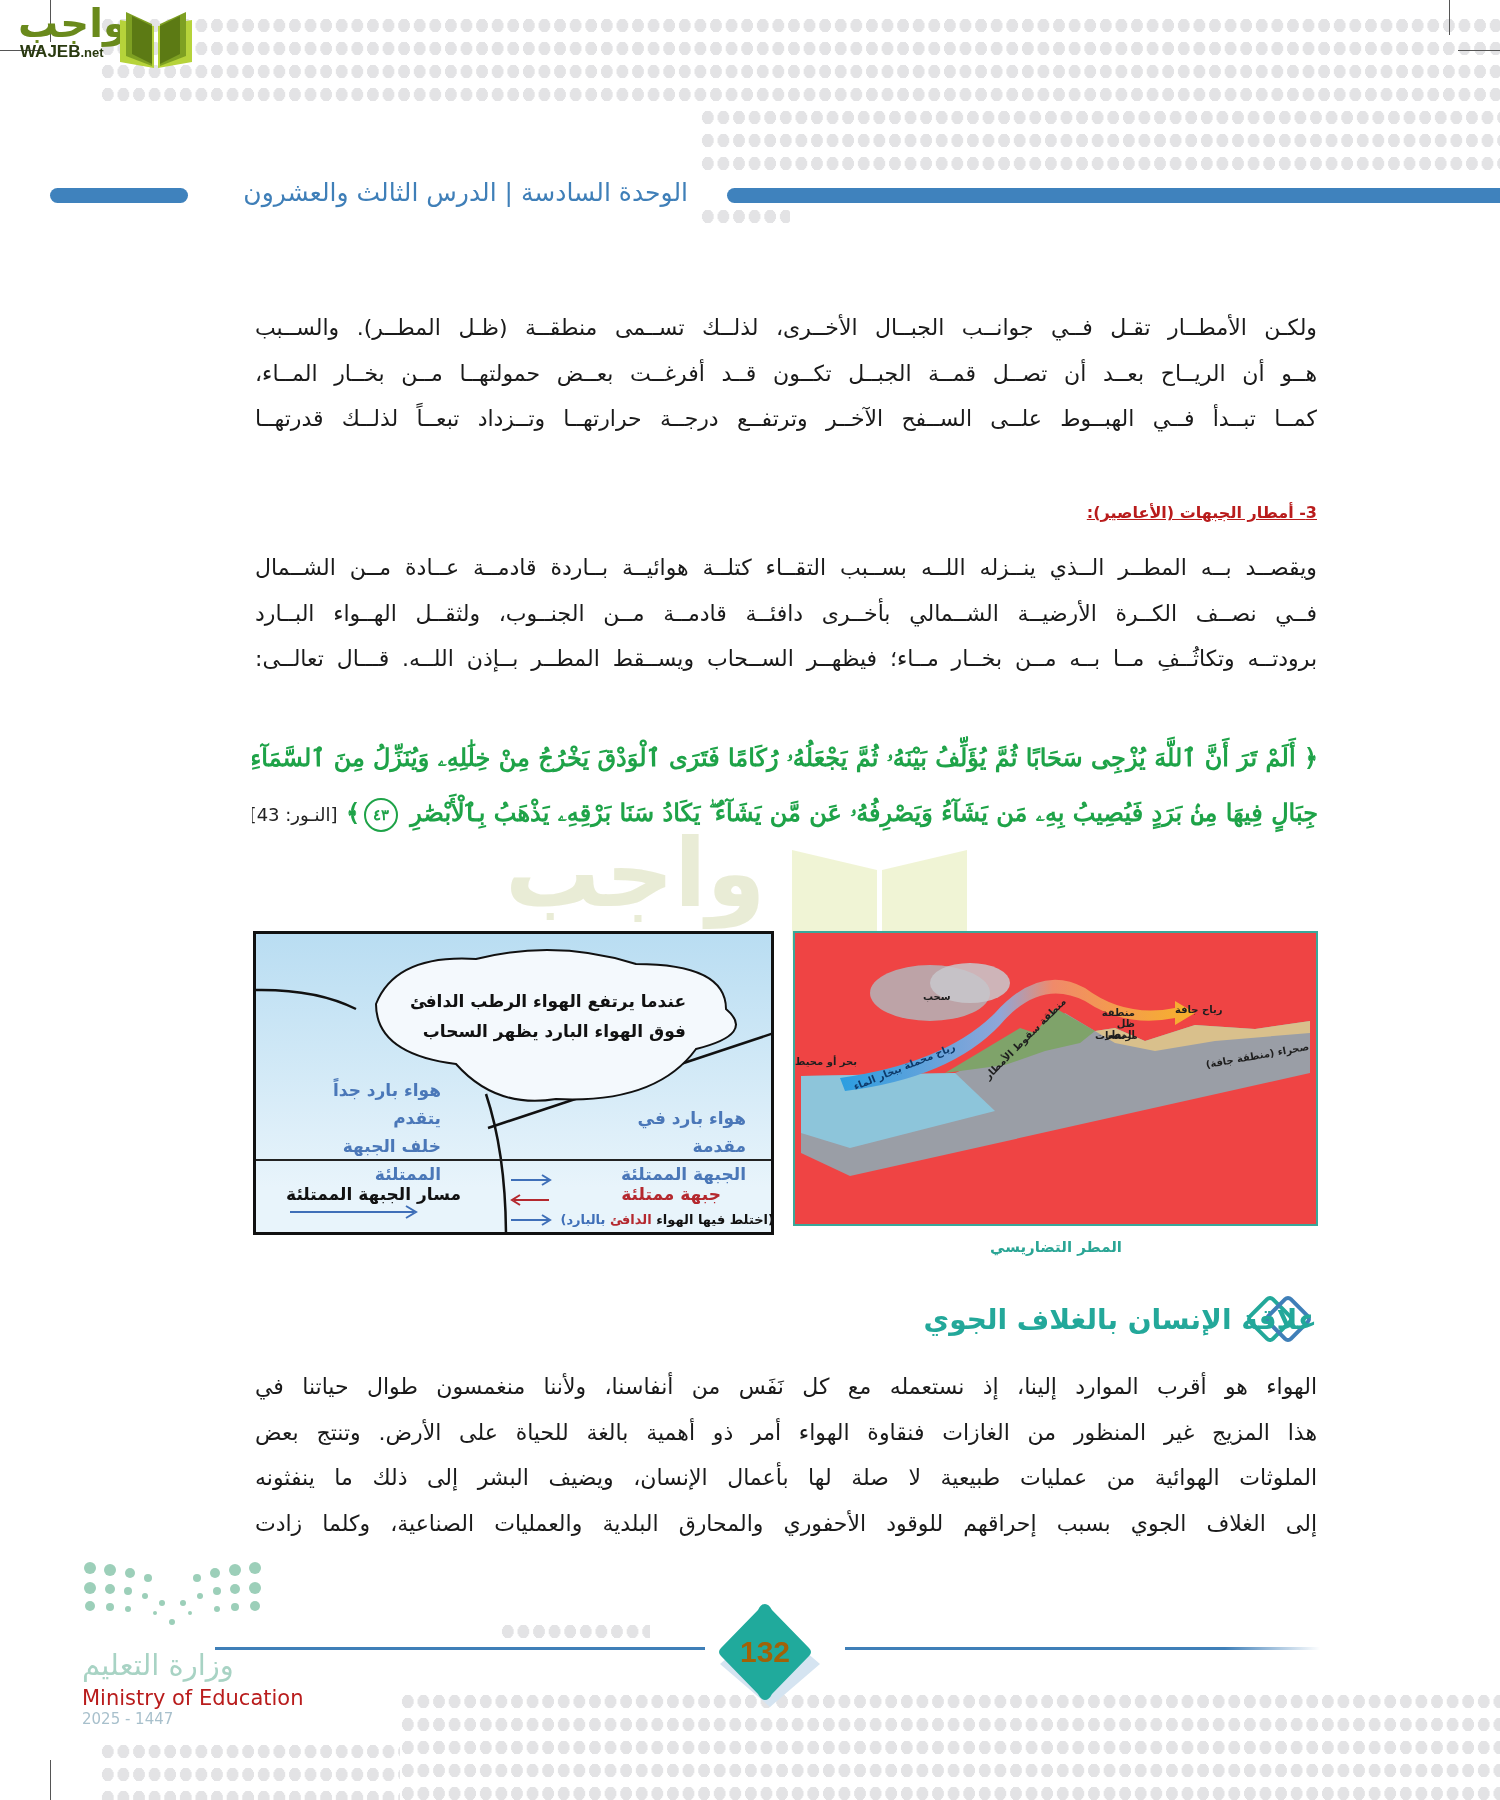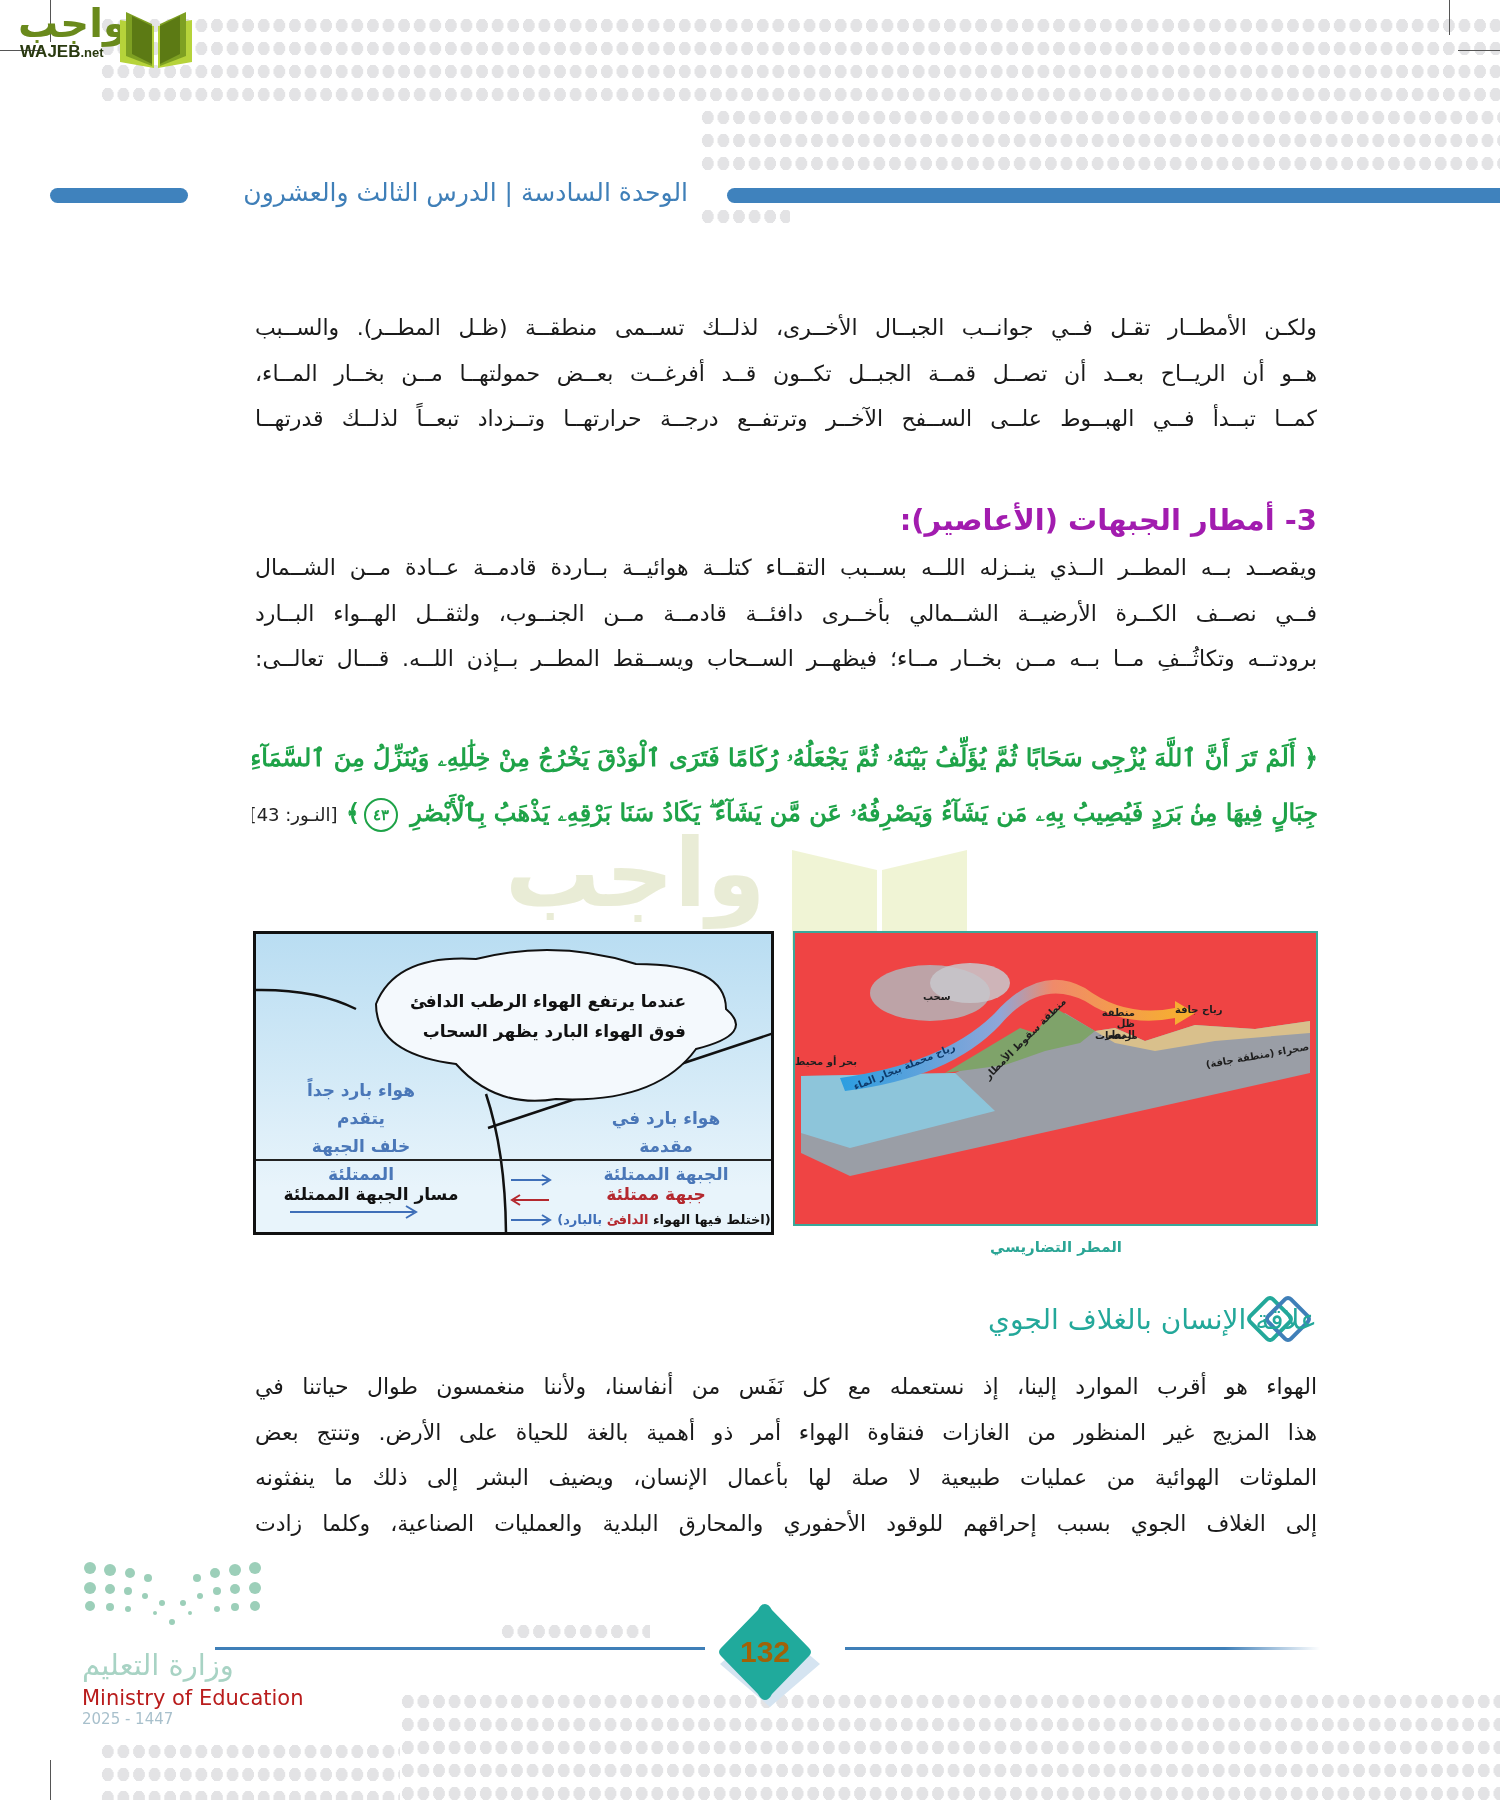--- a/index.html
+++ b/index.html
@@ -11,36 +11,36 @@
   .logo-en { position:absolute; left:12px; top:36px; font-size:17px; font-weight:bold; color:#2a3a10; font-family:"Liberation Sans", sans-serif; }
   .logo-en small { font-size:13px; }
   .logo-book { position:absolute; left:108px; top:2px; width:80px; height:60px; }
   .crop-line { position:absolute; background:#555; }
   .header-bar-left { left:50px; top:188px; width:138px; height:15px; background:#3f82bd; border-radius:8px; }
   .header-bar-right { left:727px; top:188px; width:773px; height:15px; background:#3f82bd; border-radius:8px 0 0 8px; }
   .header-title { right:812px; top:178px; font-size:25px; color:#3f7fb8; direction:rtl; white-space:nowrap; font-family:"DejaVu Sans", sans-serif; }
   .para { position:absolute; left:255px; width:1062px; direction:rtl; text-align:justify; text-align-last:justify; font-family:"DejaVu Sans", sans-serif; font-size:22px; color:#1a1a1a; line-height:45.5px; }
   .para .last { text-align-last:right; }
   .line { display:block; white-space:nowrap; overflow:hidden; }
-  .sub-heading { position:absolute; right:183px; top:503px; direction:rtl; font-size:29px; font-weight:bold; color:#a21caf; }
+  .sub-heading { position:absolute; right:183px; top:503px; direction:rtl; font-size:16px; font-weight:bold; color:#b91c1c;text-decoration:underline; }
   .quran { position:absolute; left:252px; width:1066px; direction:rtl; font-family:"DejaVu Serif", serif; font-size:24px; color:#1ea348; font-weight:bold; line-height:55px; }
   .quran .ref { color:#222; font-weight:normal; font-size:18px; font-family:"DejaVu Sans", sans-serif; }
   .verse-num { display:inline-block; width:30px; height:30px; border:2px solid #1ea348; border-radius:50%; text-align:center; line-height:30px; font-size:15px; margin:0 4px; vertical-align:middle; }
   .watermark-ar { left:505px; top:818px; font-size:95px; font-weight:bold; color:#e6e9cf; opacity:0.85; direction:rtl; }
   .watermark-book { left:782px; top:830px; width:195px; height:140px; opacity:0.35; }
   .fig-left { left:253px; top:931px; width:521px; height:304px; border:3px solid #111; box-sizing:border-box; overflow:hidden; background:linear-gradient(#b9ddf2, #e8f4fb 85%); }
   .fig-left .lower { position:absolute; left:0; right:0; top:225px; bottom:0; background:#eef7fc; border-top:2px solid #222; }
   .cloud-text { position:absolute; right:85px; top:52px; direction:rtl; font-size:17px; font-weight:bold; color:#111; line-height:30px; text-align:right; }
-  .fig-label { position:absolute; direction:rtl; font-size:17px; font-weight:bold; color:#4a77b8; line-height:28px; text-align:center; }
+  .fig-label { position:absolute; direction:rtl; font-size:17px; font-weight:bold; color:#4a77b8; line-height:28px; text-align:right; }
   .fig-label.dark { color:#111; }
   .fig-label.red { color:#b4282e; }
   .fig-right { left:793px; top:931px; width:525px; height:295px; border:2px solid #3aa89a; box-sizing:border-box; overflow:hidden; background:#ef4444; }
   .topo-label { position:absolute; direction:rtl; font-size:10px; font-weight:bold; color:#1e1e1e; white-space:nowrap; }
   .fig-caption { left:990px; top:1238px; font-size:15px; font-weight:bold; color:#2aa595; direction:rtl; }
-  .section-heading { right:183px; top:1303px; direction:rtl; font-size:28px; font-weight:normal; color:#23a89a; white-space:nowrap; }
+  .section-heading { right:183px; top:1303px; direction:rtl; font-size:28px; font-weight:bold; color:#23a89a; white-space:nowrap; }
   .section-icon { left:1240px; top:1290px; width:80px; height:62px; }
   .moe { left:80px; top:1560px; width:200px; }
   .moe-dots { width:185px; height:70px; }
   .moe-ar { font-size:29px; color:#a8d3c4; direction:rtl; font-family:"DejaVu Sans", sans-serif; position:absolute; left:2px; top:88px; }
   .moe-en { font-size:21px; color:#b91c1c; position:absolute; left:2px; top:126px; font-family:"DejaVu Sans", sans-serif; white-space:nowrap; }
   .moe-year { font-size:15px; color:#a8c0cc; position:absolute; left:2px; top:150px; font-family:"DejaVu Sans", sans-serif; }
   .page-line { position:absolute; height:4px; background:#3f7fb8; }
   .page-diamond-bg { left:690px; top:1621px; width:160px; height:86px; }
   .page-num { left:705px; top:1630px; width:120px; height:70px; text-align:center; line-height:70px; font-size:30px; font-weight:bold; color:#a16207; font-family:"Liberation Sans", sans-serif; }
 </style>

